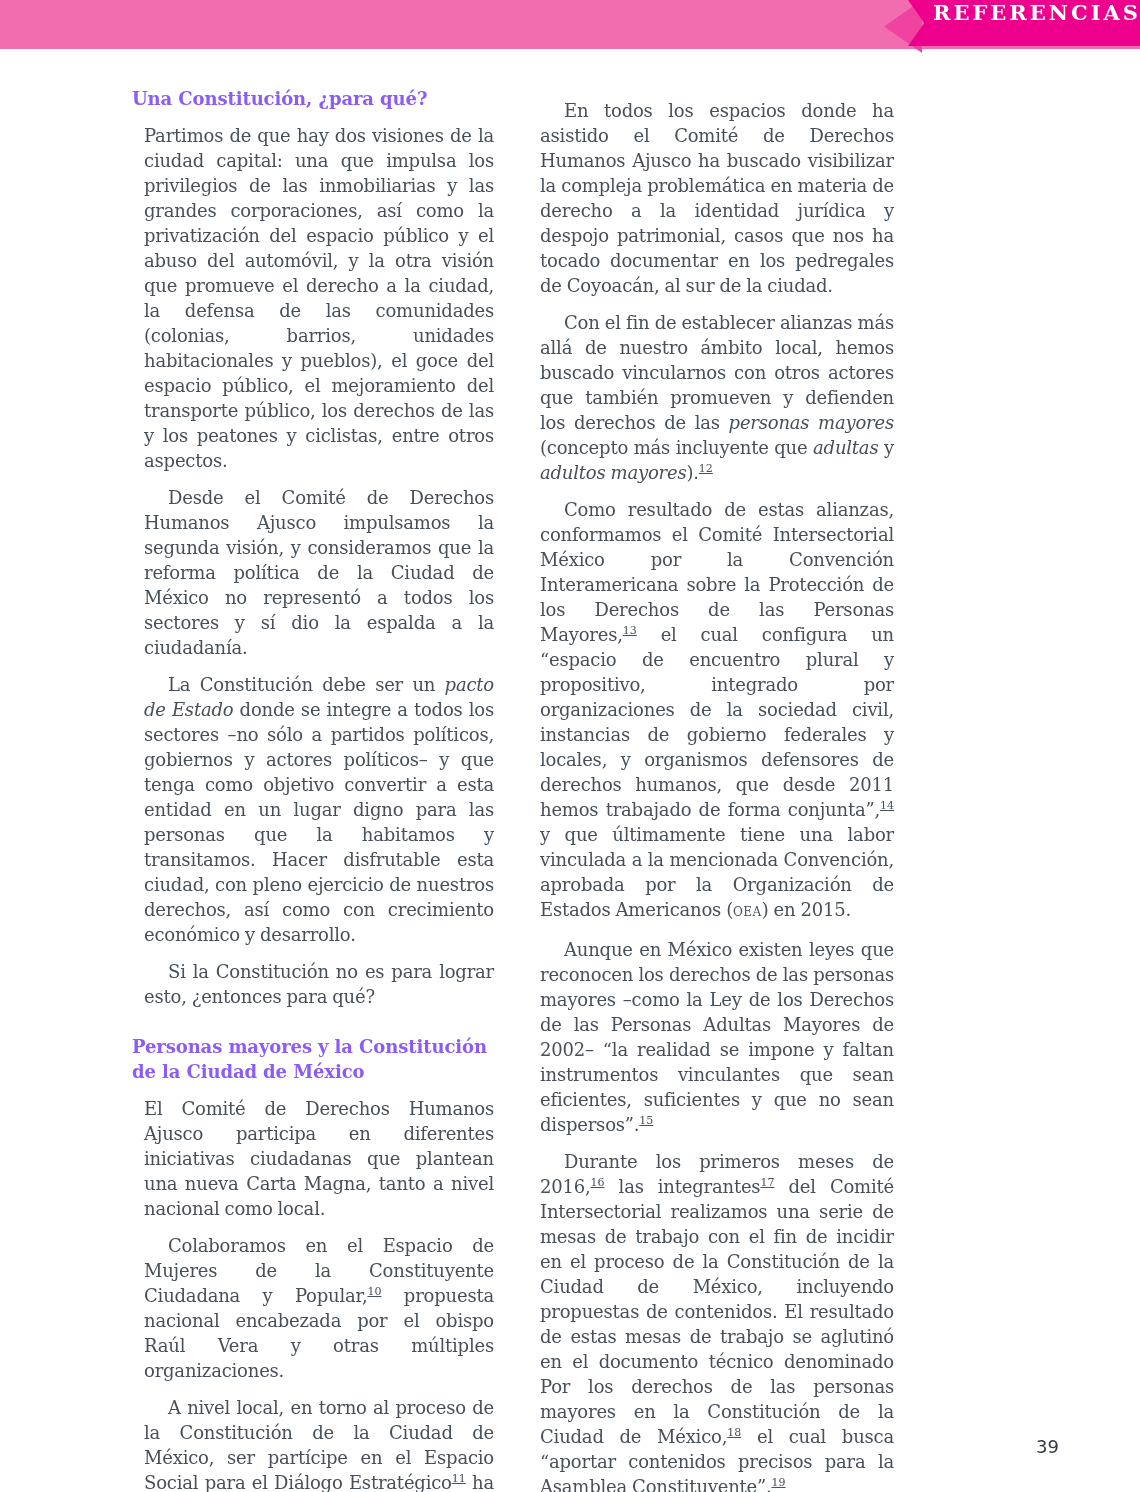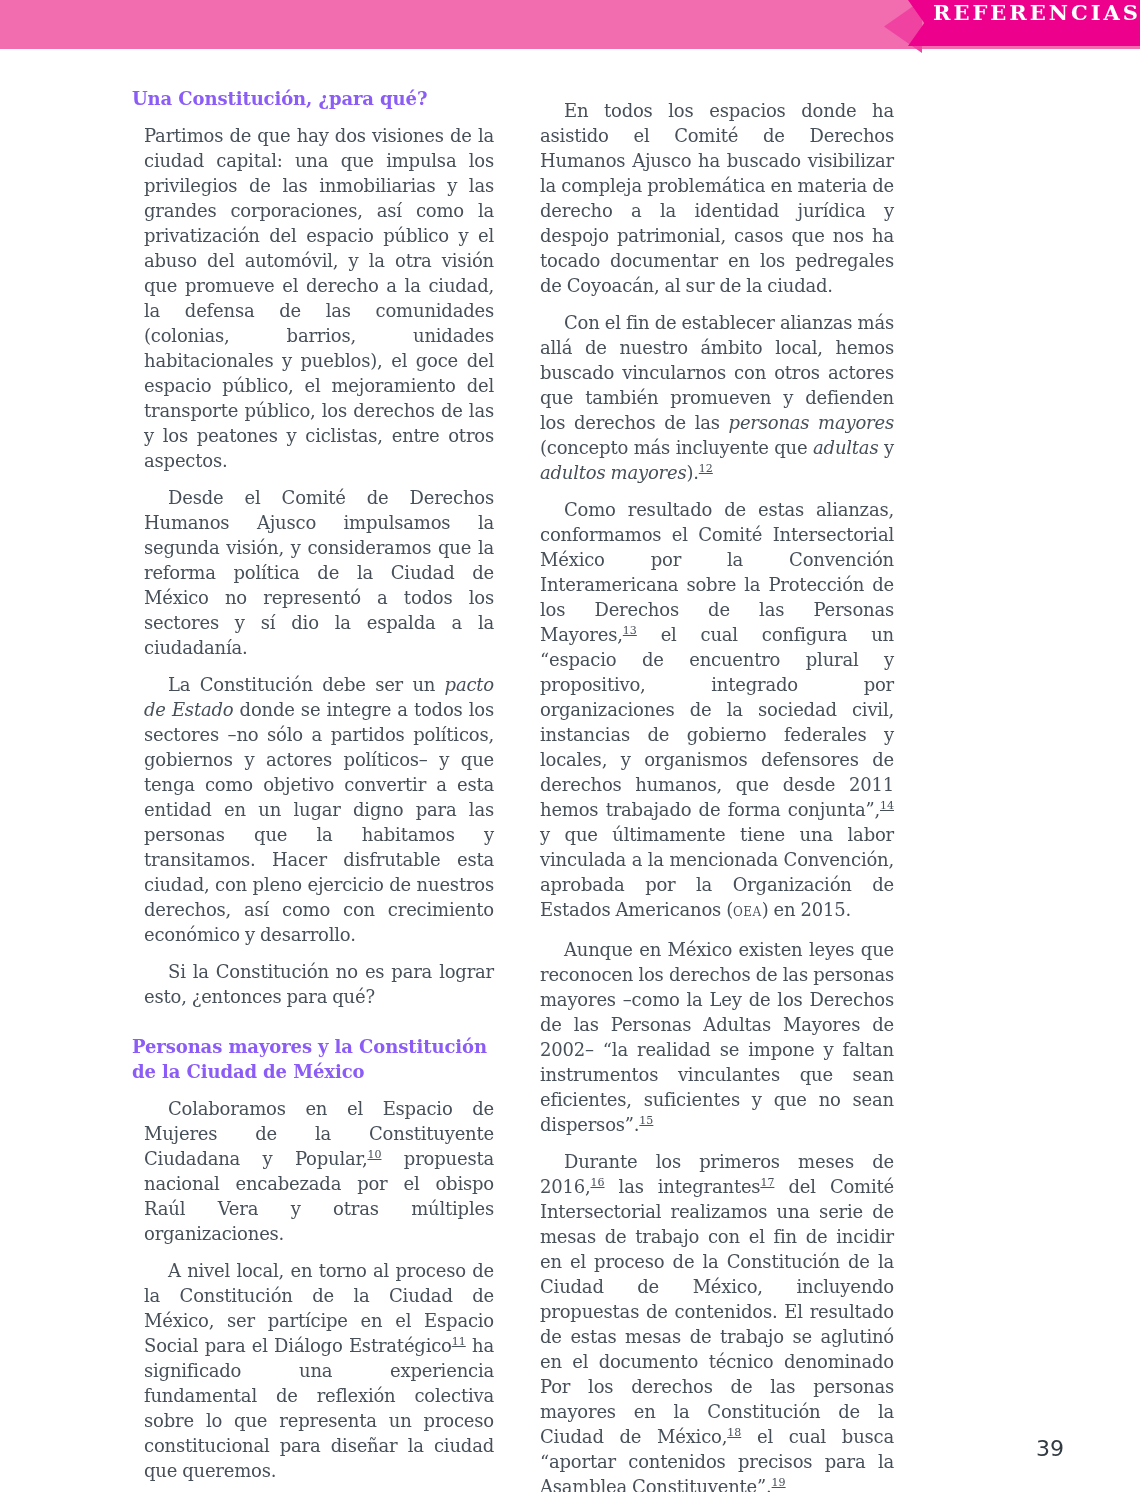--- a/index.html
+++ b/index.html
@@ -24,39 +24,40 @@
   .col p{margin:12px;word-spacing:-0.5px;letter-spacing:-0.2px;}
   .col p.indent{text-indent:24px;}
   .col h2{margin:0;font-size:18px;line-height:25px;font-weight:bold;color:#8b5cf6;text-align:left;
     letter-spacing:-0.1px;}
   .col h2.spaced{margin-top:25px;}
   sup.fn{font-size:11px;line-height:0;vertical-align:super;letter-spacing:0;text-decoration:underline;}
   em{}
   .sc{font-size:12px;letter-spacing:0.5px;}
   
   .page-number{position:absolute;top:1436px;left:1036px;font-family:"DejaVu Sans","Liberation Sans",sans-serif;
-    font-size:22px;color:#323a42;}
+    font-size:18px;color:#323a42;}
 </style>
 </head>
 <body style="--bar: #f26cb0; --arrow: #f043a1; --tag: #ec008c; --text: #475059;">
 
 <div class="header-bar"></div>
 <div class="ribbon-arrow"></div>
 <div class="references-tag">
   <span class="tag-label">REFERENCIAS</span>
 </div>
 
 <main class="content">
   <div class="col col-left">
       <h2>Una Constitución, ¿para qué?</h2>
       <p><span>Partimos de que hay dos visiones de la ciudad capital: una que impulsa los privilegios de las inmobiliarias y las grandes corporaciones, así como la privatización del espacio público y el abuso del automóvil, y la otra visión que promueve el derecho a la ciudad, la defensa de las comunidades (colonias, barrios, unidades habitacionales y pueblos), el goce del espacio público, el mejoramiento del transporte público, los derechos de las y los peatones y ciclistas, entre otros aspectos.</span></p>
       <p class="indent"><span>Desde el Comité de Derechos Humanos Ajusco impulsamos la segunda visión, y consideramos que la reforma política de la Ciudad de México no representó a todos los sectores y sí dio la espalda a la ciudadanía.</span></p>
       <p class="indent"><span>La Constitución debe ser un </span><em>pacto de Estado</em><span> donde se integre a todos los sectores –no sólo a partidos políticos, gobiernos y actores políticos– y que tenga como objetivo convertir a esta entidad en un lugar digno para las personas que la habitamos y transitamos. Hacer disfrutable esta ciudad, con pleno ejercicio de nuestros derechos, así como con crecimiento económico y desarrollo.</span></p>
       <p class="indent"><span>Si la Constitución no es para lograr esto, ¿entonces para qué?</span></p>
       <h2 class="spaced">Personas mayores y la Constitución<br>de la Ciudad de México</h2>
+      <p><span>El Comité de Derechos Humanos Ajusco participa en diferentes iniciativas ciudadanas que plantean una nueva Carta Magna, tanto a nivel nacional como local.</span></p>
       <p class="indent"><span>Colaboramos en el Espacio de Mujeres de la Constituyente Ciudadana y Popular,</span><sup class="fn">10</sup><span> propuesta nacional encabezada por el obispo Raúl Vera y otras múltiples organizaciones.</span></p>
       <p class="indent"><span>A nivel local, en torno al proceso de la Constitución de la Ciudad de México, ser partícipe en el Espacio Social para el Diálogo Estratégico</span><sup class="fn">11</sup><span> ha significado una experiencia fundamental de reflexión colectiva sobre lo que representa un proceso constitucional para diseñar la ciudad que queremos.</span></p>
     </div>
   <div class="col col-right">
       <p class="indent"><span>En todos los espacios donde ha asistido el Comité de Derechos Humanos Ajusco ha buscado visibilizar la compleja problemática en materia de derecho a la identidad jurídica y despojo patrimonial, casos que nos ha tocado documentar en los pedregales de Coyoacán, al sur de la ciudad.</span></p>
       <p class="indent"><span>Con el fin de establecer alianzas más allá de nuestro ámbito local, hemos buscado vincularnos con otros actores que también promueven y defienden los derechos de las </span><em>personas mayores</em><span> (concepto más incluyente que </span><em>adultas</em><span> y </span><em>adultos mayores</em><span>).</span><sup class="fn">12</sup></p>
       <p class="indent"><span>Como resultado de estas alianzas, conformamos el Comité Intersectorial México por la Convención Interamericana sobre la Protección de los Derechos de las Personas Mayores,</span><sup class="fn">13</sup><span> el cual configura un “espacio de encuentro plural y propositivo, integrado por organizaciones de la sociedad civil, instancias de gobierno federales y locales, y organismos defensores de derechos humanos, que desde 2011 hemos trabajado de forma conjunta”,</span><sup class="fn">14</sup><span> y que últimamente tiene una labor vinculada a la mencionada Convención, aprobada por la Organización de Estados Americanos (</span><span class="sc">OEA</span><span>) en 2015.</span></p>
       <p class="indent"><span>Aunque en México existen leyes que reconocen los derechos de las personas mayores –como la Ley de los Derechos de las Personas Adultas Mayores de 2002– “la realidad se impone y faltan instrumentos vinculantes que sean eficientes, suficientes y que no sean dispersos”.</span><sup class="fn">15</sup></p>
       <p class="indent"><span>Durante los primeros meses de 2016,</span><sup class="fn">16</sup><span> las integrantes</span><sup class="fn">17</sup><span> del Comité Intersectorial realizamos una serie de mesas de trabajo con el fin de incidir en el proceso de la Constitución de la Ciudad de México, incluyendo propuestas de contenidos. El resultado de estas mesas de trabajo se aglutinó en el documento técnico denominado Por los derechos de las personas mayores en la Constitución de la Ciudad de México,</span><sup class="fn">18</sup><span> el cual busca “aportar contenidos precisos para la Asamblea Constituyente”.</span><sup class="fn">19</sup></p>
       <p class="indent"><span>Desde nuestro punto de vista, estas propuestas representan un hito en los derechos de las personas mayores en México, porque plantea un diagnóstico de su grave situación y también brinda “elementos indispensables a considerar en la construcción de la Constitución local, producto de la reflexión compartida con personas</span></p>

